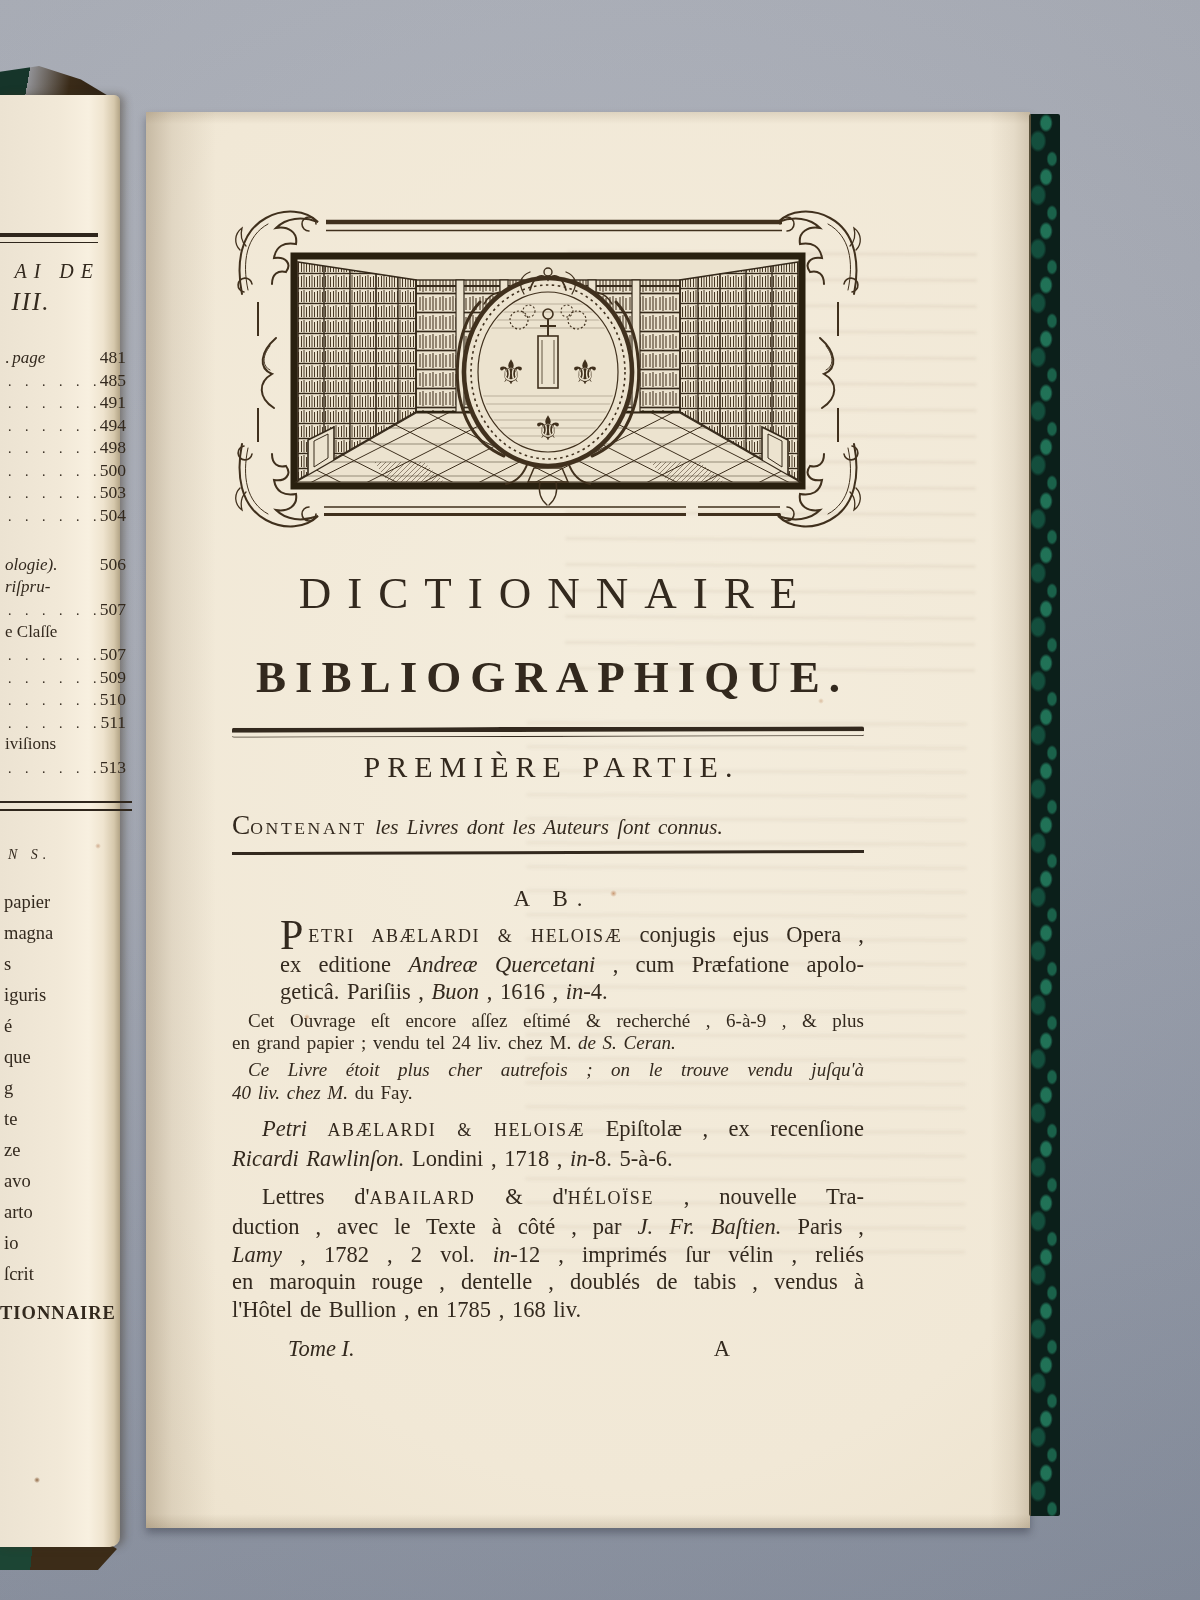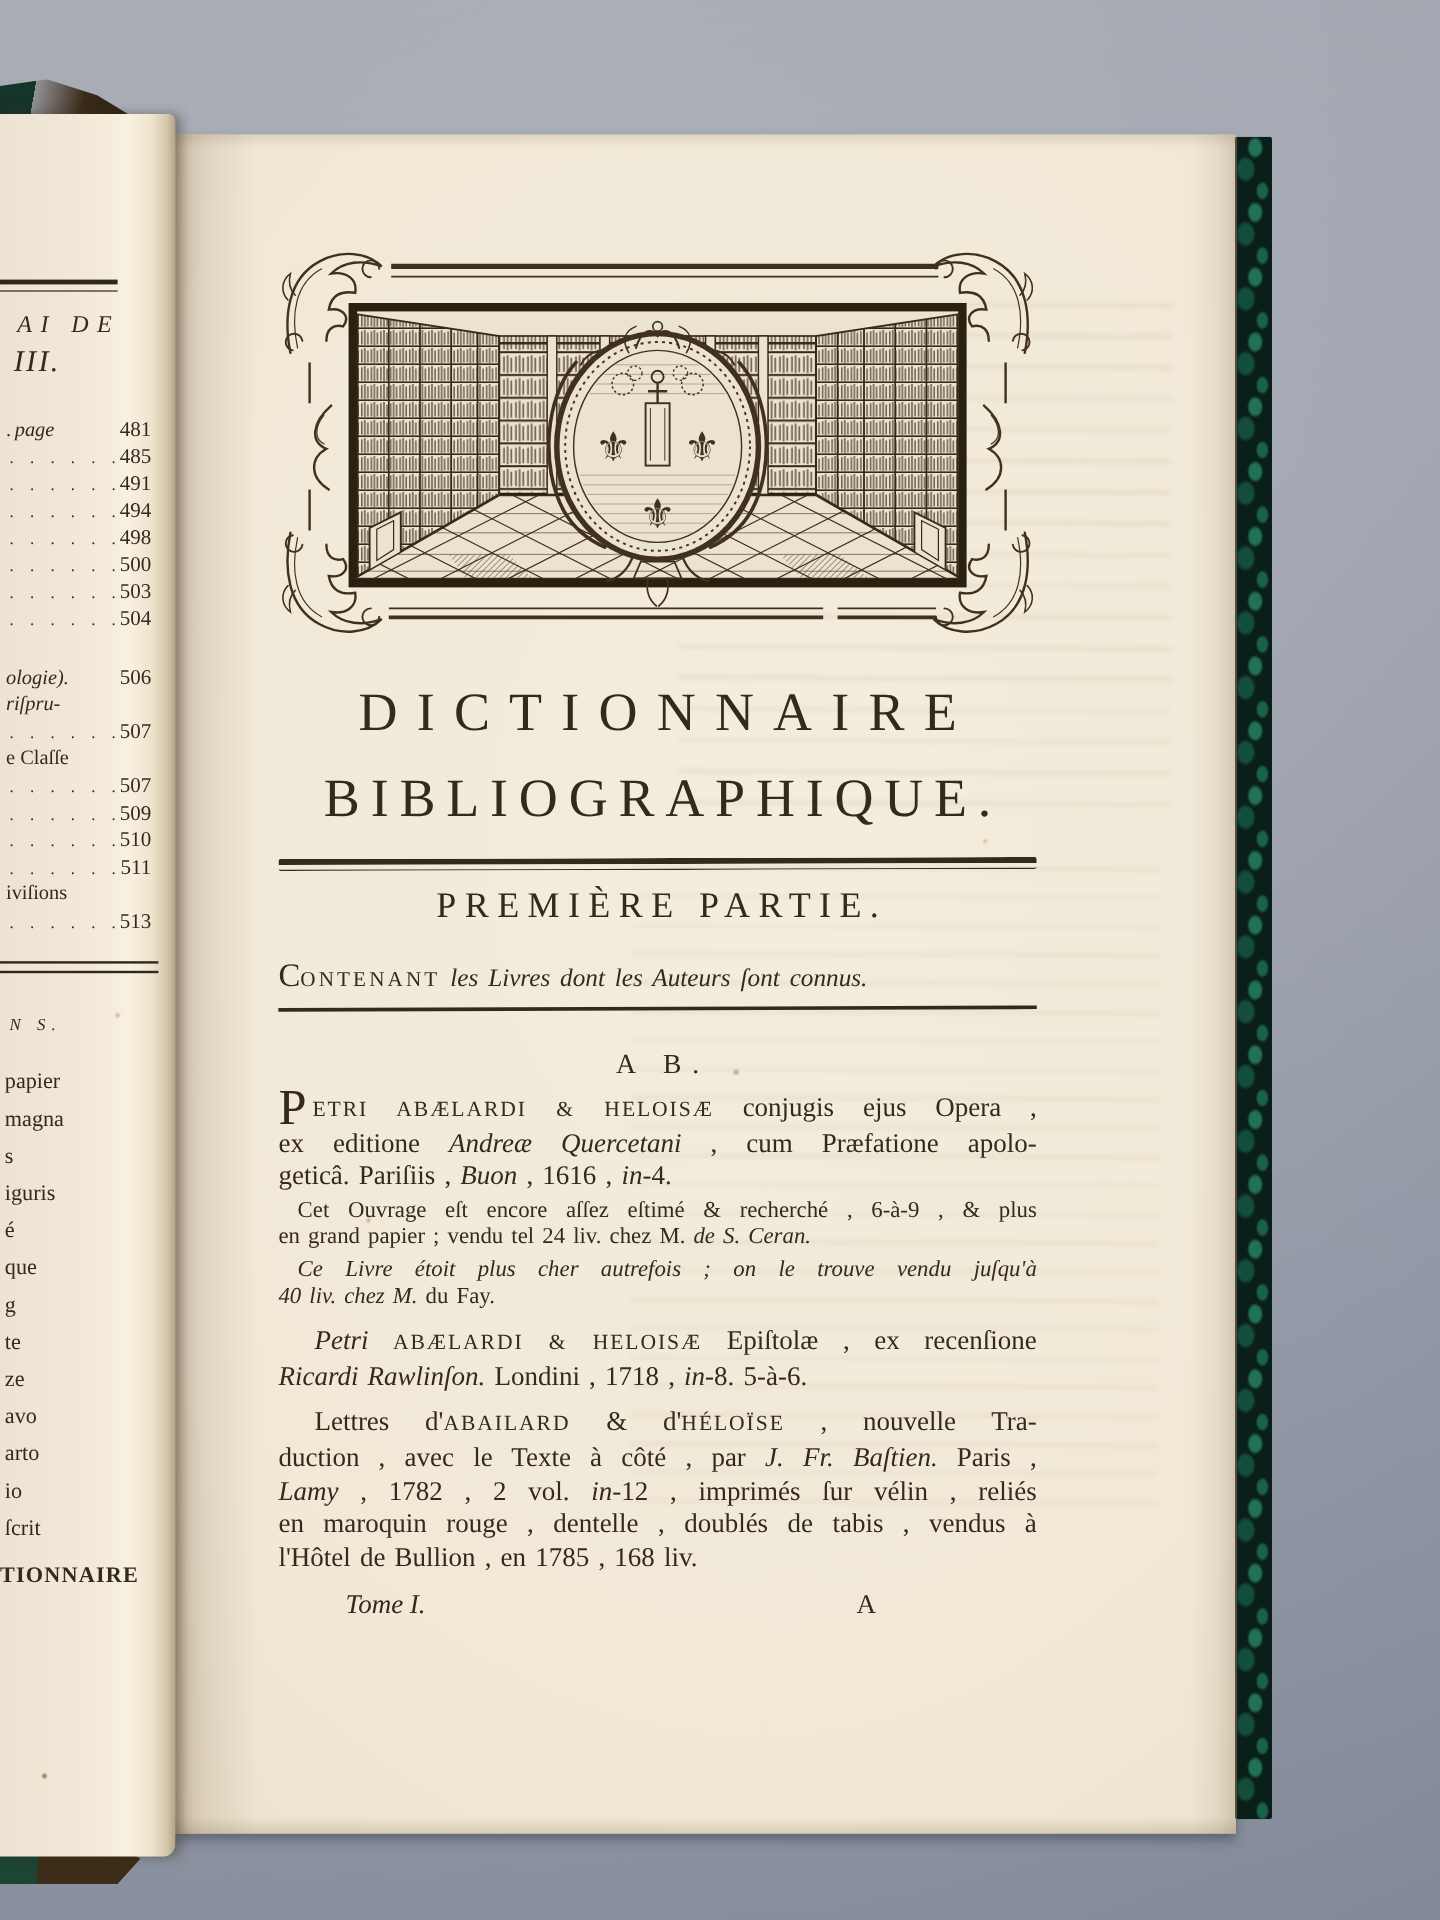--- a/index.html
+++ b/index.html
@@ -10,21 +10,21 @@
   .bg-vig{position:absolute;inset:0;
       background:radial-gradient(120% 90% at 50% 40%,rgba(255,255,255,.06),rgba(20,25,40,.10) 90%);}
 
   
   .binding-top{position:absolute;left:0;top:66px;width:150px;height:48px;z-index:1;
       background:linear-gradient(100deg,#16352a 0 30px,#38291732 30px,#3a2b18 46%,#241a10 90%);
       clip-path:polygon(0 12%,26% 0,54% 28%,72% 62%,78% 100%,0 100%);}
   .binding-bottom{position:absolute;left:0;top:1526px;width:158px;height:44px;z-index:1;
       background:linear-gradient(95deg,#1c4534 0 34px,#3c2c18 34px 70%,#241a10);
       clip-path:polygon(0 0,58% 14%,74% 52%,62% 100%,0 100%);}
-  .left-page{position:absolute;left:0;top:95px;width:146px;height:1452px;z-index:3;
+  .left-page{position:absolute;left:0;top:95px;width:120px;height:1452px;z-index:3;
       background:linear-gradient(90deg,#ece3d2 0%,#f2e9d8 52%,#f8f0e0 74%,#efe4cf 86%,#d6c8ac 95%,#b3a486 100%);
       box-shadow:4px 0 9px rgba(60,48,34,.45);
       border-radius:0 6px 10px 0;}
   .right-page{position:absolute;left:146px;top:112px;width:884px;height:1416px;z-index:2;
       background:
         linear-gradient(90deg,rgba(104,82,52,.30) 0,rgba(104,82,52,.12) 26px,rgba(104,82,52,0) 70px),
         linear-gradient(270deg,rgba(122,102,72,.26) 0,rgba(122,102,72,.10) 16px,rgba(122,102,72,0) 40px),
         linear-gradient(180deg,rgba(116,96,66,.16) 0,rgba(116,96,66,0) 12px),
         linear-gradient(0deg,rgba(116,96,66,.20) 0,rgba(116,96,66,0) 14px),
         radial-gradient(115% 95% at 55% 42%,#f4eddd 0%,#f1e8d6 58%,#ebe0ca 84%,#e3d6bc 100%);
@@ -56,29 +56,29 @@
       border-top:2.4px solid #2f261c;border-bottom:2.4px solid #2f261c;}
   .lp-ns{position:absolute;left:8px;top:752px;font-style:italic;font-size:14px;letter-spacing:5px;}
   .frags{position:absolute;left:4px;top:792px;width:130px;font-size:18.5px;}
   .frag{height:31px;line-height:31px;white-space:nowrap;}
   .lp-catch{position:absolute;left:0;top:1208px;width:142px;font-size:18.5px;
       letter-spacing:1px;font-weight:bold;white-space:nowrap;}
 
   
   .col{position:absolute;left:86px;top:451px;width:632px;}
   .t1{font-size:45px;line-height:60px;letter-spacing:16px;padding-left:16px;text-align:center;white-space:nowrap;}
-  .t2{margin-top:12px;letter-spacing:9px;padding-left:9px;}
+  .t2{margin-top:24px;letter-spacing:9px;padding-left:9px;font-weight:bold;}
   .rule-double{margin-top:20px;height:4px;border-top:5px solid #33291e;border-bottom:1.7px solid #33291e;
       transform:rotate(-.15deg);border-radius:2px;}
   .partie{margin-top:12px;font-size:30px;line-height:36px;letter-spacing:7px;padding-left:7px;text-align:center;white-space:nowrap;}
   .subtitle{margin-top:26px;font-size:21px;line-height:28px;text-align:left;word-spacing:3px;white-space:nowrap;}
   .rule-single{margin-top:9px;border-top:3.6px solid #33291e;transform:rotate(-.2deg);}
   .ab{margin-top:30px;font-size:23px;line-height:30px;letter-spacing:9px;padding-left:9px;text-align:center;}
   .para{margin-top:4px;}
-  .para.first{margin-top:7px;}
+  .para.first{margin-top:7px;margin-left:48px;}
   .para.sp{margin-top:11px;}
   .entry .tline{font-size:22.5px;line-height:27.6px;}
   .note .tline{font-size:19px;line-height:22.6px;}
   .tline{word-spacing:2px;text-align:justify;text-align-last:justify;white-space:nowrap;}
   .tline.lastline{text-align-last:left;}
   .seg.sc{font-size:.8em;letter-spacing:1.6px;}
   .seg.cap1{font-size:1.3em;}
   .seg.capsc{font-size:.84em;letter-spacing:2.6px;}
   .dropcap{font-size:42px;line-height:20px;vertical-align:-7px;margin-right:5px;letter-spacing:0;}
   .footer{display:flex;justify-content:space-between;margin-top:13px;font-size:22.5px;gap:24px;}

